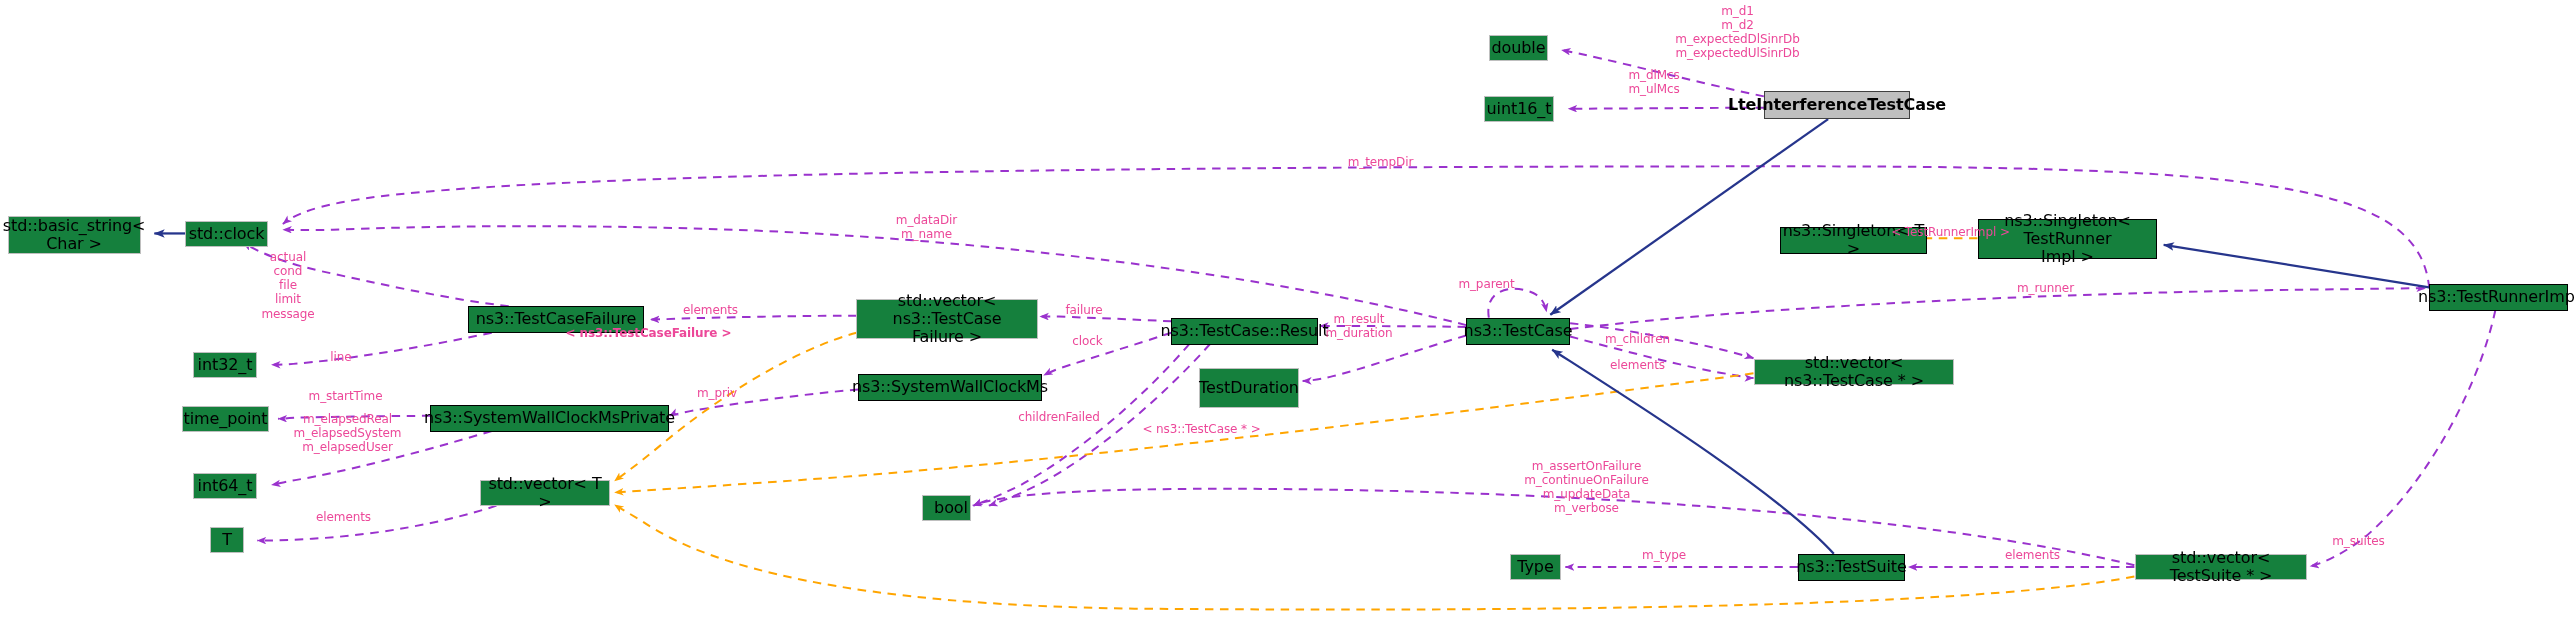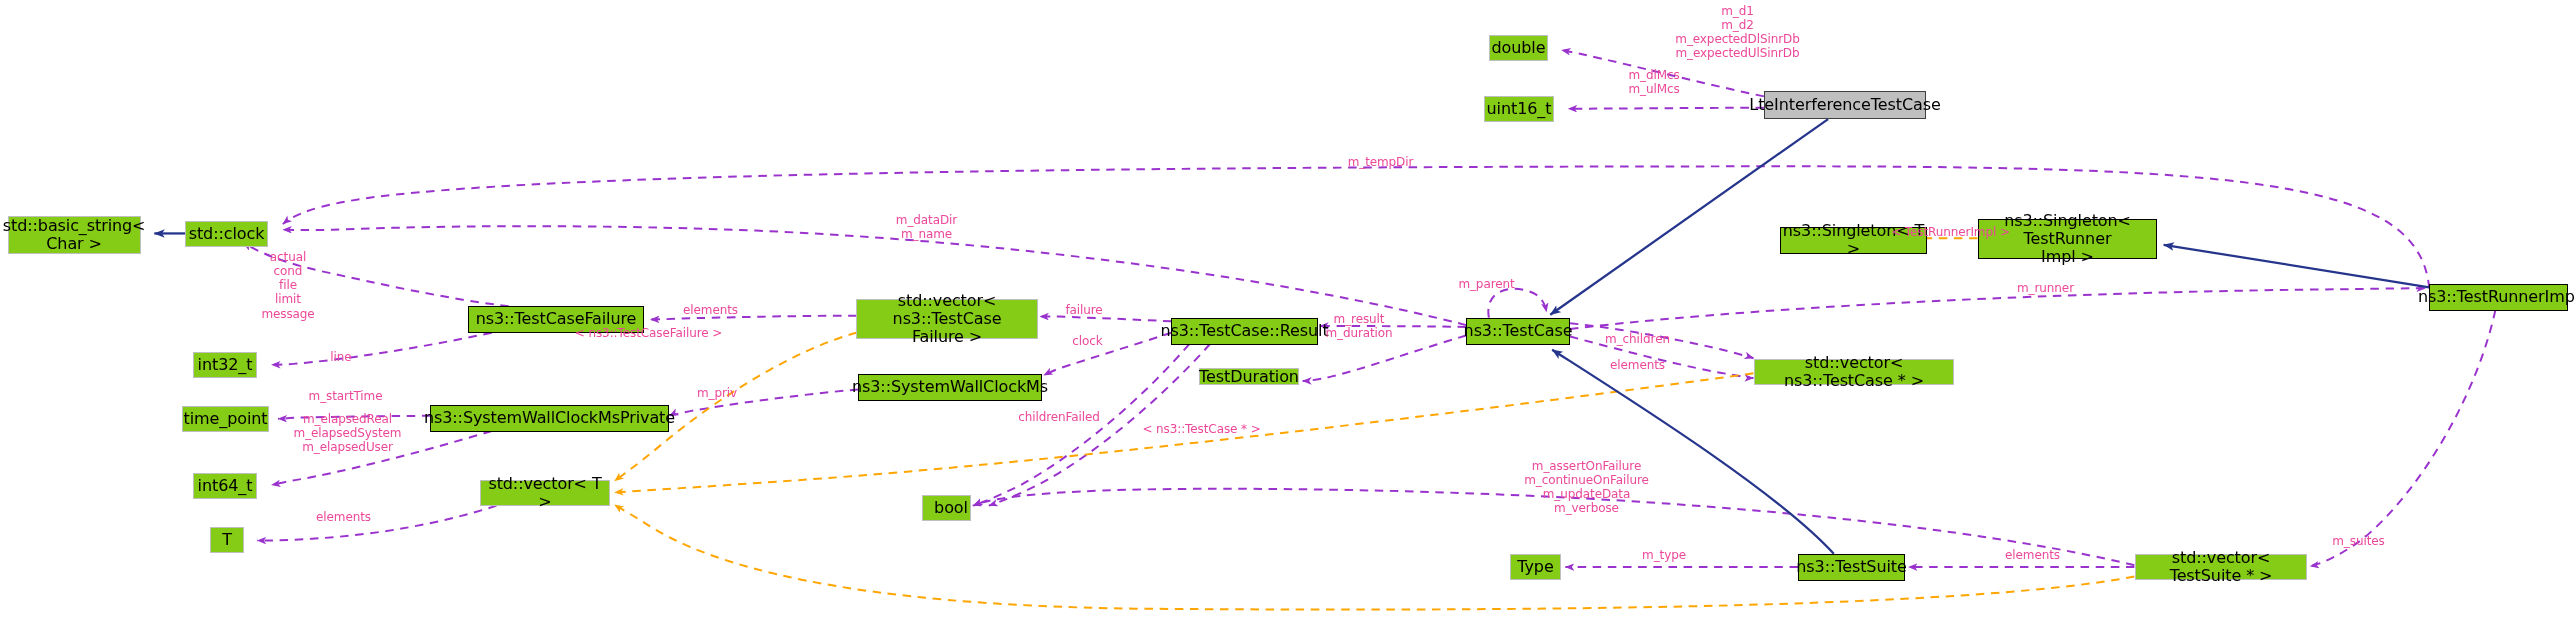--- a/index.html
+++ b/index.html
@@ -25,21 +25,21 @@
   }
   .node {
     position: absolute;
     box-sizing: border-box;
     display: flex;
     align-items: center;
     justify-content: center;
     text-align: center;
     line-height: 1.12;
     white-space: pre-line;
-    background: #84cc16;
+    background: #15803d;
     color: #000000;
     font-size: 16px;
     letter-spacing: -0.1px;
   }
   
   .node.plain {
     border: 0.9px solid #bfbfbf;
   }
   
   .node.cls {
@@ -175,31 +175,31 @@
 
   <div class="node plain" style="left:856px;top:299px;width:182px;height:40px;">std::vector&lt; ns3::TestCase
 Failure &gt;</div>
 
   <div class="node cls" style="left:858px;top:374px;width:184px;height:26.5px;">ns3::SystemWallClockMs</div>
 
   <div class="node plain" style="left:922px;top:495px;width:49px;height:25.5px;padding-left:9px;">bool</div>
 
   <div class="node cls" style="left:1171px;top:318px;width:147px;height:26.5px;">ns3::TestCase::Result</div>
 
-  <div class="node plain" style="left:1199px;top:368px;width:100px;height:17px;">TestDuration</div>
+  <div class="node plain" style="left:1199px;top:368px;width:100px;height:40px;">TestDuration</div>
 
   <div class="node plain" style="left:1489px;top:35px;width:59px;height:25.5px;">double</div>
 
   <div class="node plain" style="left:1484px;top:96px;width:70px;height:25.5px;">uint16_t</div>
 
   <div class="node cls" style="left:1466px;top:318px;width:104px;height:26.5px;">ns3::TestCase</div>
 
   <div class="node plain" style="left:1510px;top:554px;width:51px;height:25.5px;">Type</div>
 
-  <div class="node focus" style="left:1764px;top:91px;width:162px;height:28px;">LteInterferenceTestCase</div>
+  <div class="node focus" style="left:1764px;top:91px;width:146px;height:28px;font-weight:bold;">LteInterferenceTestCase</div>
 
   <div class="node cls" style="left:1780px;top:227px;width:147px;height:26.5px;">ns3::Singleton&lt; T &gt;</div>
 
   <div class="node cls" style="left:1978px;top:219px;width:179px;height:40px;">ns3::Singleton&lt; TestRunner
 Impl &gt;</div>
 
   <div class="node plain" style="left:1754px;top:359px;width:200px;height:25.5px;">std::vector&lt; ns3::TestCase * &gt;</div>
 
   <div class="node cls" style="left:1798px;top:554px;width:107px;height:26.5px;">ns3::TestSuite</div>
 
@@ -231,21 +231,21 @@
   <div class="edge-label" style="left:284px;top:389px;width:123px;">m_startTime</div>
 
   <div class="edge-label" style="left:272px;top:412px;width:151px;">m_elapsedReal
 m_elapsedSystem
 m_elapsedUser</div>
 
   <div class="edge-label" style="left:301px;top:510px;width:85px;">elements</div>
 
   <div class="edge-label" style="left:667px;top:303px;width:87px;">elements</div>
 
-  <div class="edge-label" style="left:554px;top:326px;width:189px;">&lt; ns3::TestCaseFailure &gt;</div>
+  <div class="edge-label" style="left:554px;top:326px;width:189px;font-weight:bold;">&lt; ns3::TestCaseFailure &gt;</div>
 
   <div class="edge-label" style="left:683px;top:386px;width:68px;">m_priv</div>
 
   <div class="edge-label" style="left:1053px;top:303px;width:62px;">failure</div>
 
   <div class="edge-label" style="left:1061px;top:334px;width:53px;">clock</div>
 
   <div class="edge-label" style="left:1004px;top:410px;width:110px;">childrenFailed</div>
 
   <div class="edge-label" style="left:1307px;top:312px;width:104px;">m_result

